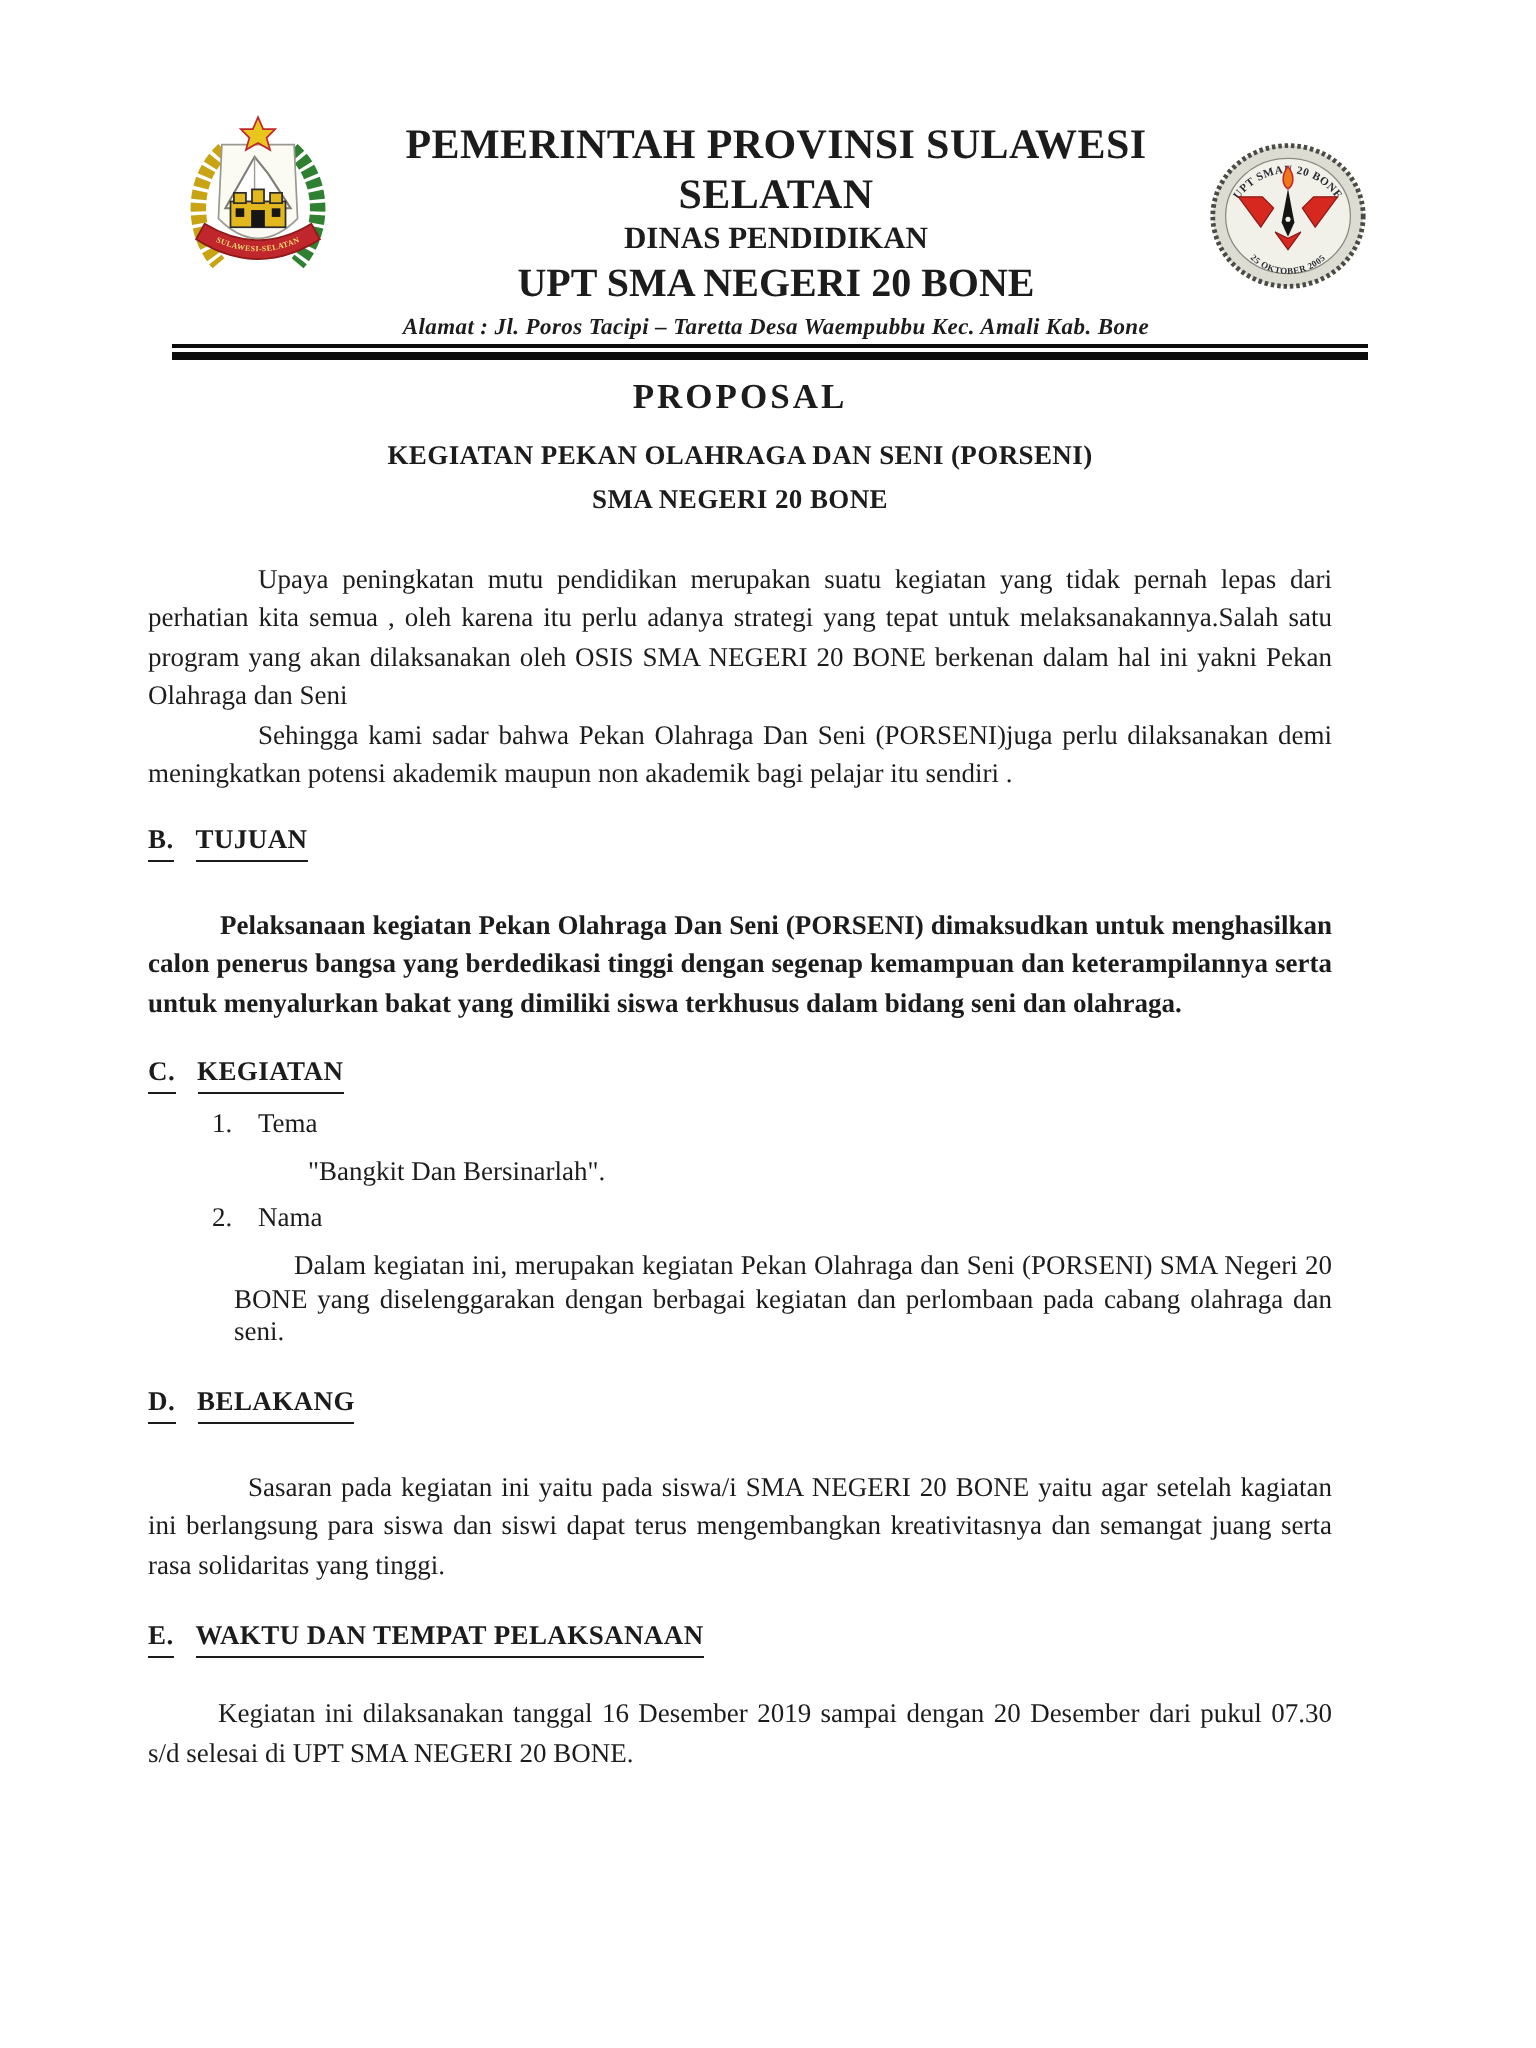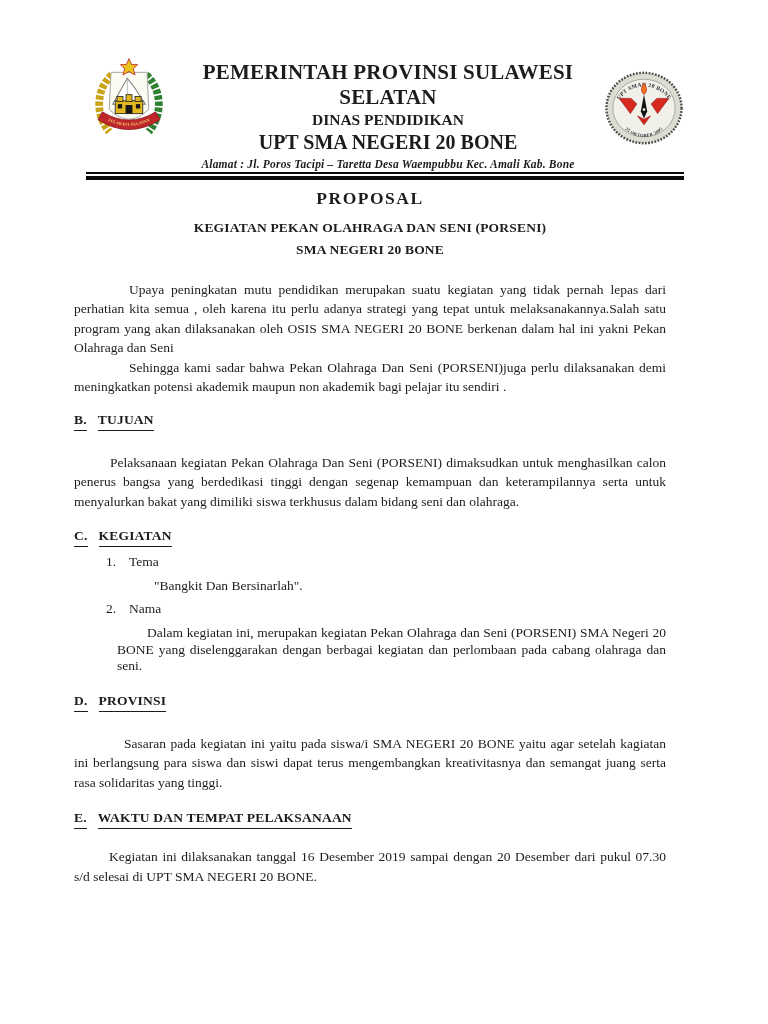--- a/index.html
+++ b/index.html
@@ -30,21 +30,21 @@
   .sub2 { margin-top: 6px; }
   .sec-head { font-size: 13.5px; font-weight: bold; letter-spacing: .2px; }
   .sec-head .up { border-bottom: 1.7px solid #1c1c1c; padding-bottom: 2px; display: inline-block; }
   .sec-head .hgap { display: inline-block; width: 11px; }
   p { margin: 0; }
   .body { font-size: 13.5px; line-height: 19.5px; text-align: justify; }
   .sec-a { margin-top: 22px; }
   .sec-a p { text-indent: 55px; }
   .sec-a p:first-of-type { margin-top: 8px; }
   .sec-b { margin-top: 15px; }
-  .sec-b p { margin-top: 22px; text-indent: 36px; }
+  .sec-b p { margin-top: 22px; text-indent: 36px; font-weight: bold; }
   .sec-c { margin-top: 17px; }
   .item-head { font-size: 13.5px; margin: 7px 0 0 32px; }
   .inum { display: inline-block; width: 23px; }
   .quote { font-size: 13.5px; margin: 8px 0 0 80px; }
   .item-body { font-size: 13.5px; line-height: 16.5px; margin: 8px 0 0 43px; text-indent: 30px; text-align: justify; }
   .sec-d { margin-top: 18px; }
   .sec-d p { margin-top: 22px; text-indent: 50px; }
   .sec-e { margin-top: 18px; }
   .sec-e p { margin-top: 18px; text-indent: 35px; }
 </style>
@@ -145,21 +145,21 @@
       </div>
       <p class="quote">"Bangkit Dan Bersinarlah".</p>
       <div class="item-head">
         <span class="inum">2.</span><span>Nama</span>
       </div>
       <p class="item-body">Dalam kegiatan ini, merupakan kegiatan Pekan Olahraga dan Seni (PORSENI) SMA Negeri 20 BONE yang diselenggarakan dengan berbagai kegiatan dan perlombaan pada cabang olahraga dan seni.</p>
     </section>
 
     <section class="sec-d">
       <div class="sec-head">
-        <span class="up">D.</span><span class="hgap"></span><span class="up">PROVINSI</span>
+        <span class="up">D.</span><span class="hgap"></span><span class="up">BELAKANG</span>
       </div>
       <p class="body">Sasaran pada kegiatan ini yaitu pada siswa/i SMA NEGERI 20 BONE yaitu agar setelah kagiatan ini berlangsung para siswa dan siswi dapat terus mengembangkan kreativitasnya dan semangat juang serta rasa solidaritas yang tinggi.</p>
     </section>
 
     <section class="sec-e">
       <div class="sec-head">
         <span class="up">E.</span><span class="hgap"></span><span class="up">WAKTU DAN TEMPAT PELAKSANAAN</span>
       </div>
       <p class="body">Kegiatan ini dilaksanakan tanggal 16 Desember 2019 sampai dengan 20 Desember  dari pukul 07.30 s/d selesai di UPT SMA NEGERI 20 BONE.</p>
     </section>

